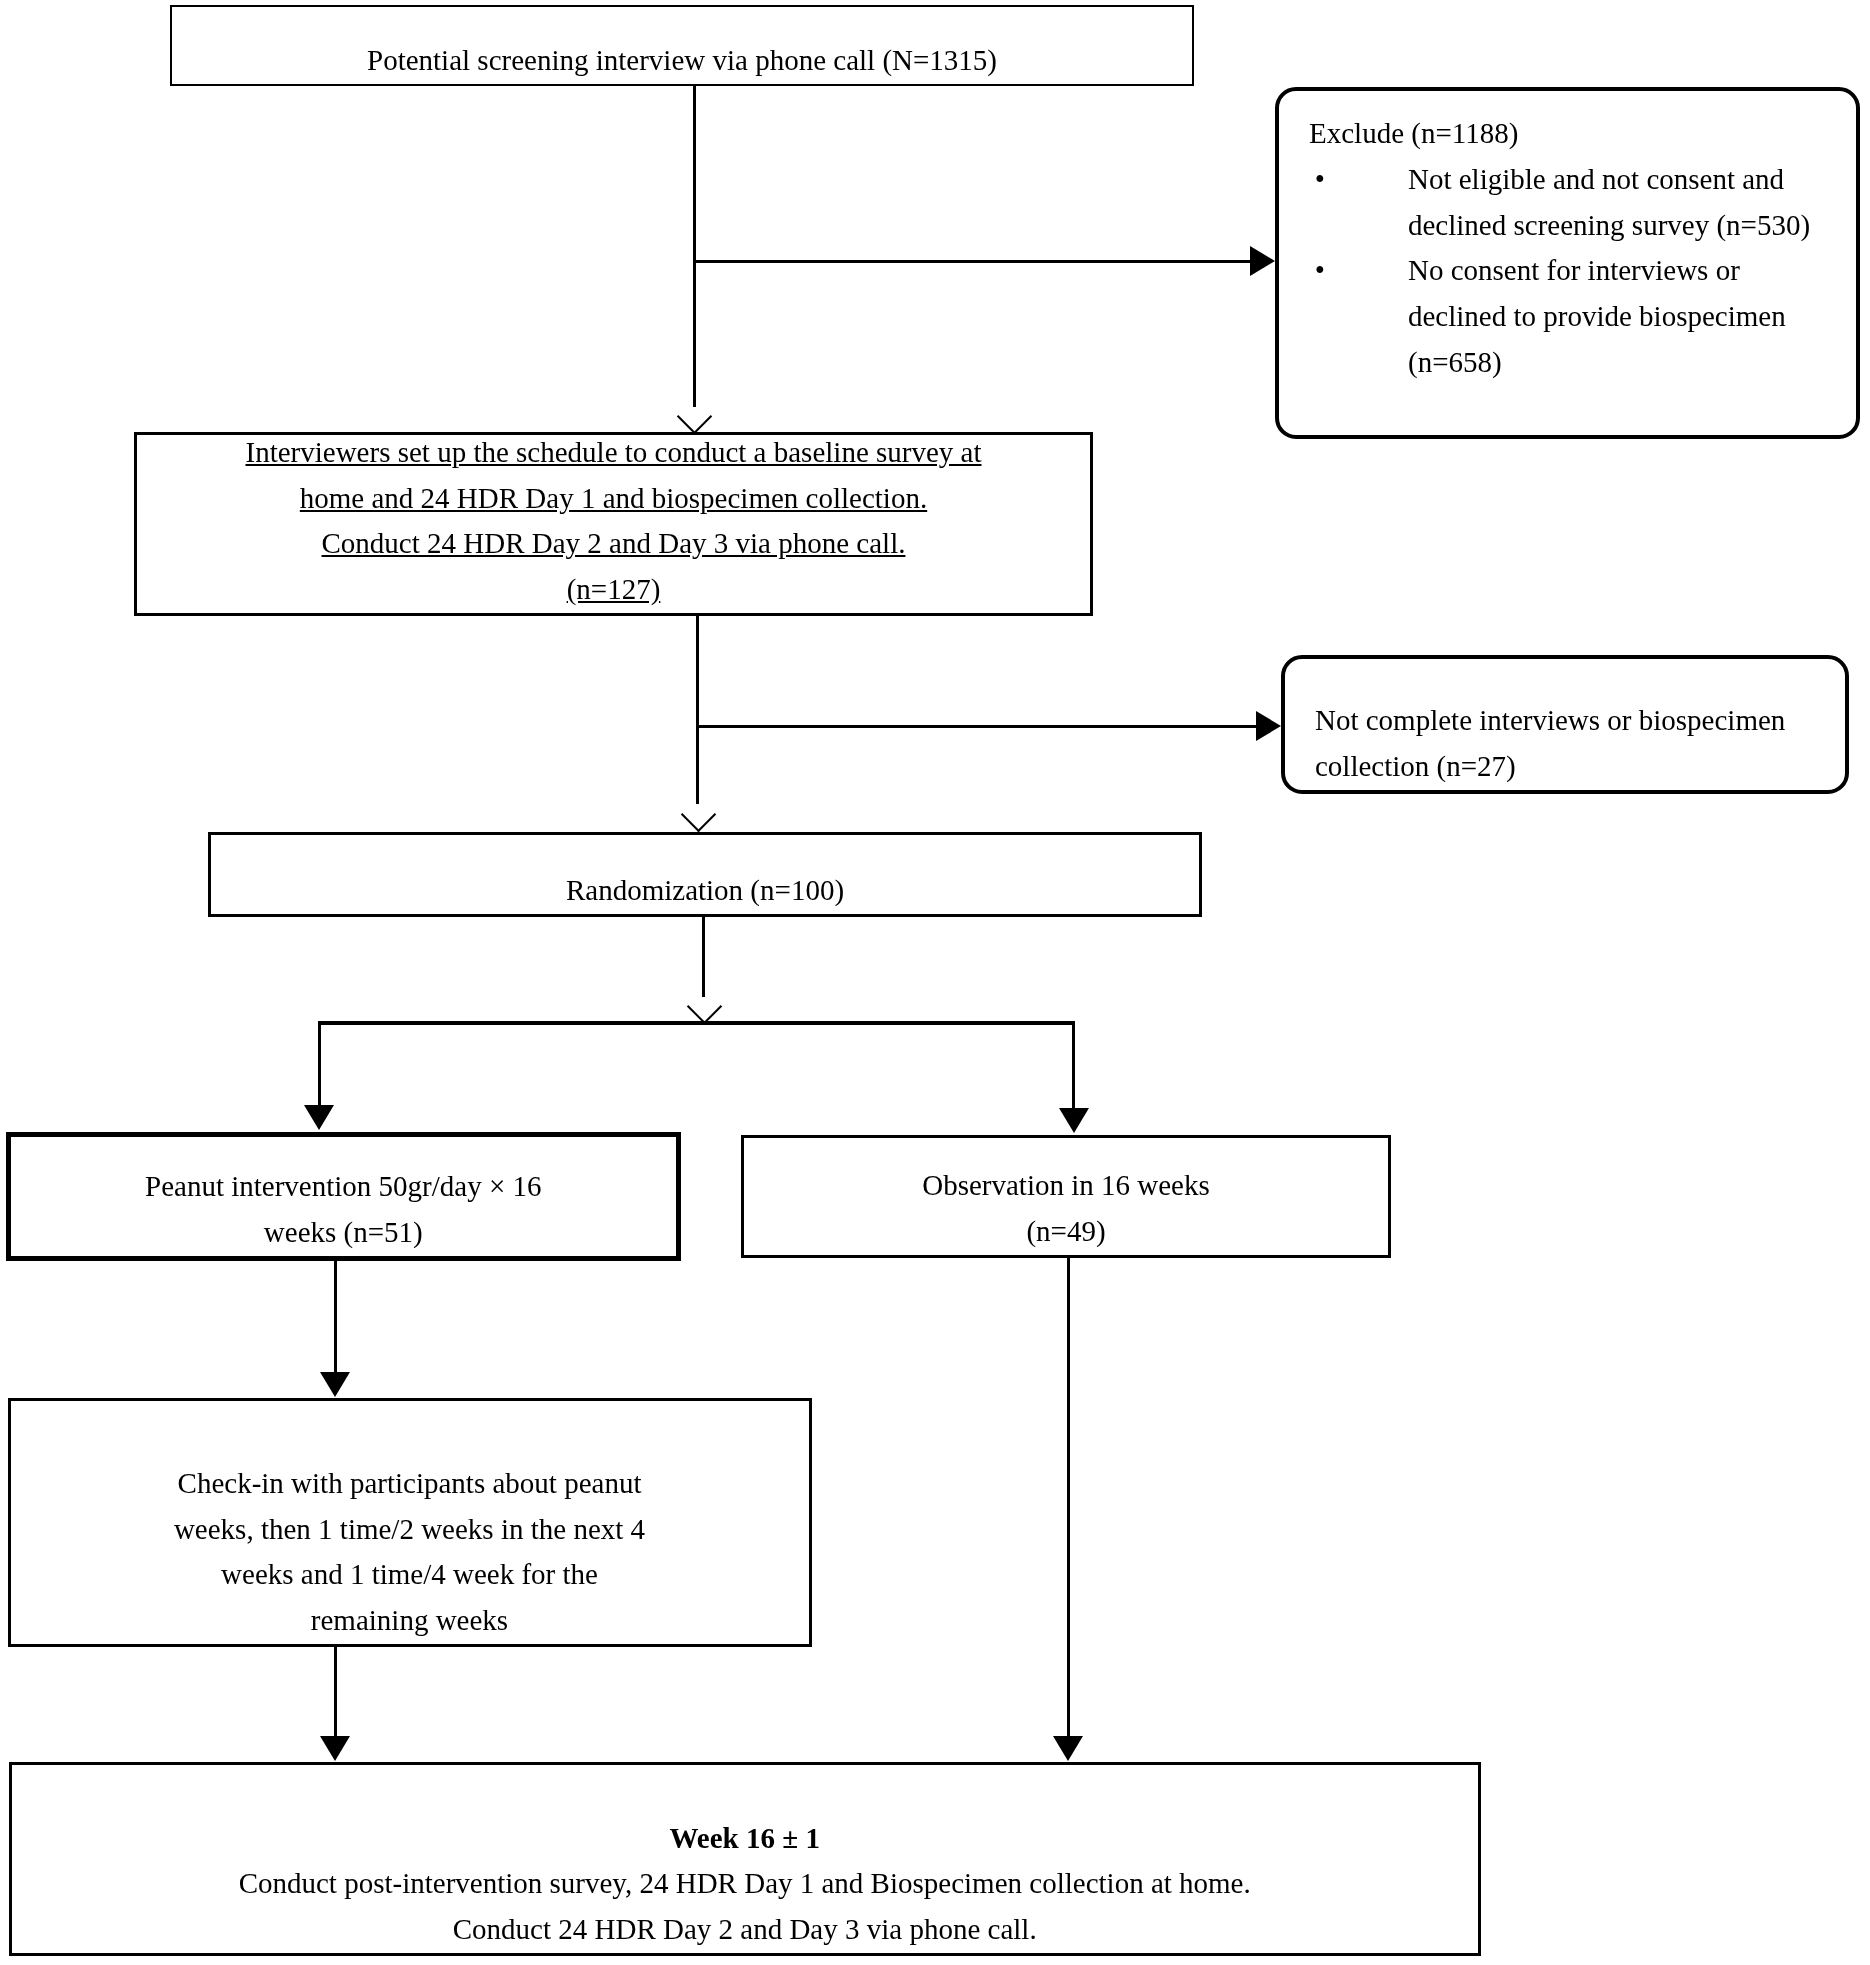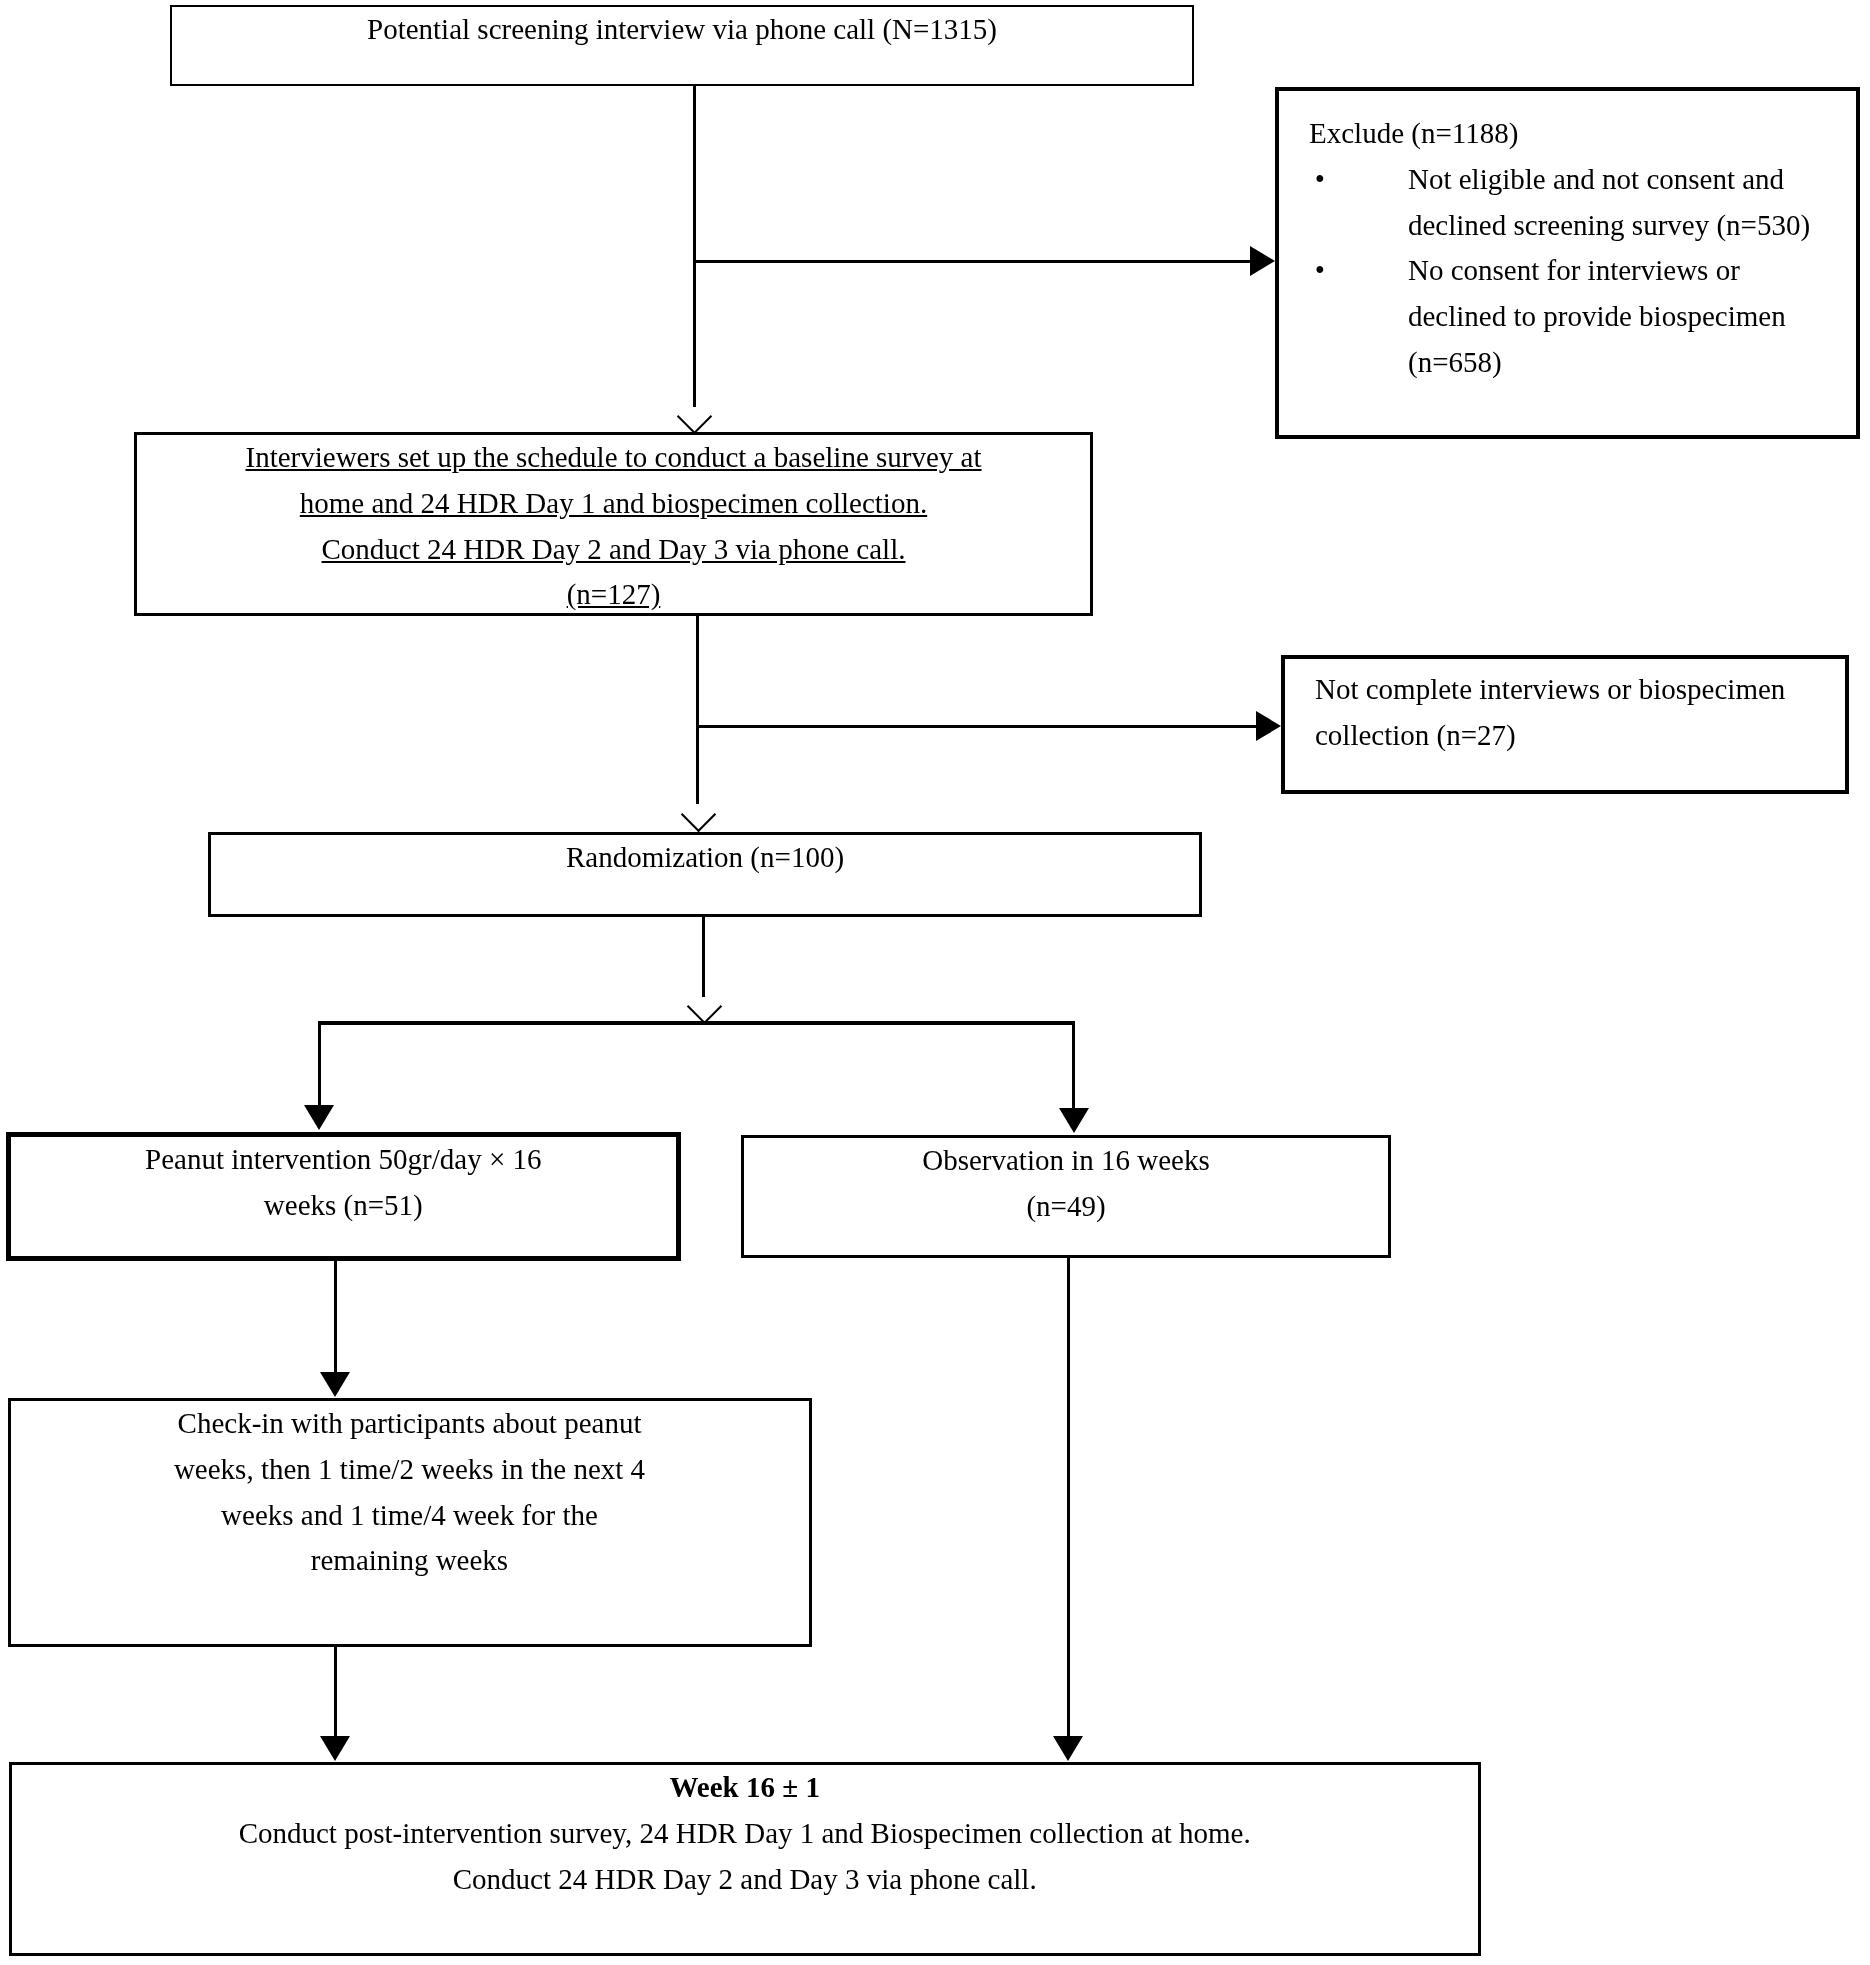--- a/index.html
+++ b/index.html
@@ -15,25 +15,25 @@
   }
 
   
   .box {
     position: absolute;
     box-sizing: border-box;
     background: #ffffff;
     border: 3.5px solid #000000;
     display: flex;
     flex-direction: column;
-    justify-content: flex-start;
+    justify-content: flex-end;
     align-items: center;
     text-align: center;
   }
-  .box.align-left { align-items: flex-start; text-align: left; }
+  .box.align-left { align-items: flex-start; text-align: left; border-radius: 21px; }
 
   #box-screening   { left: 170px;  top: 4.6px;    width: 1024px; height: 81px; border-width: 2.9px; }
   #box-exclude     { left: 1275px; top: 87px;  width: 585px; height: 352px; border-width: 4.6px;
                      justify-content: flex-start; padding: 20px 22px 9.3px 30px; }
   #box-schedule    { left: 134px;  top: 432px;  width: 959px; height: 184px; text-decoration: underline; }
   #box-notcomplete { left: 1281px; top: 655px; width: 568px;  height: 139px; border-width: 4.6px;
                      padding: 8px 21px 0 30px; }
   #box-random      { left: 208px;  top: 832px; width: 994px; height: 85px; }
   #box-peanut      { left: 5.8px;   top: 1132px; width: 675px; height: 129px; border-width: 5.8px; }
   #box-observation { left: 741px; top: 1135px; width: 650px; height: 123px; }

